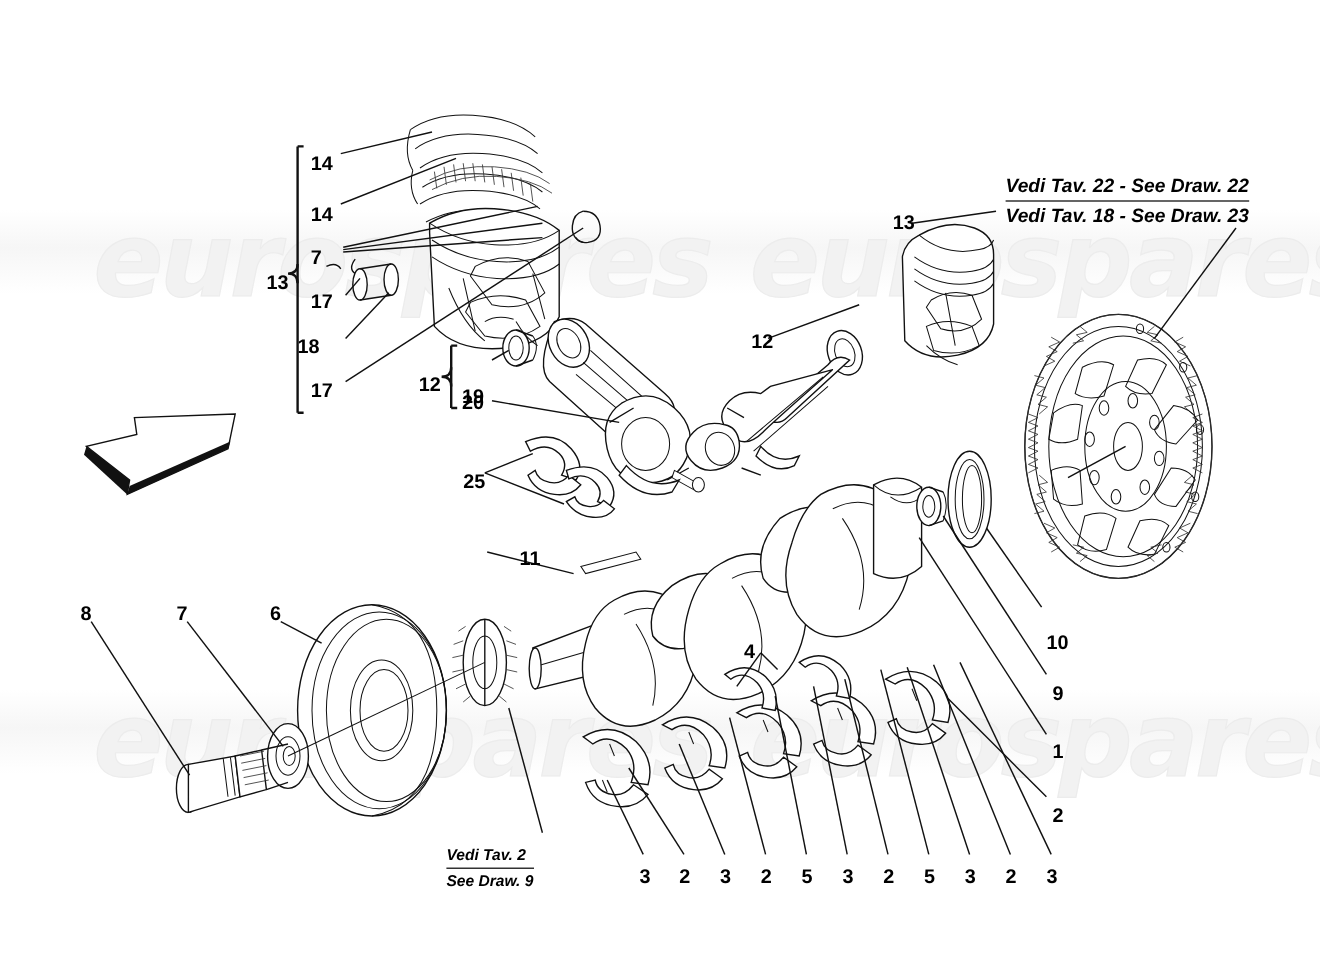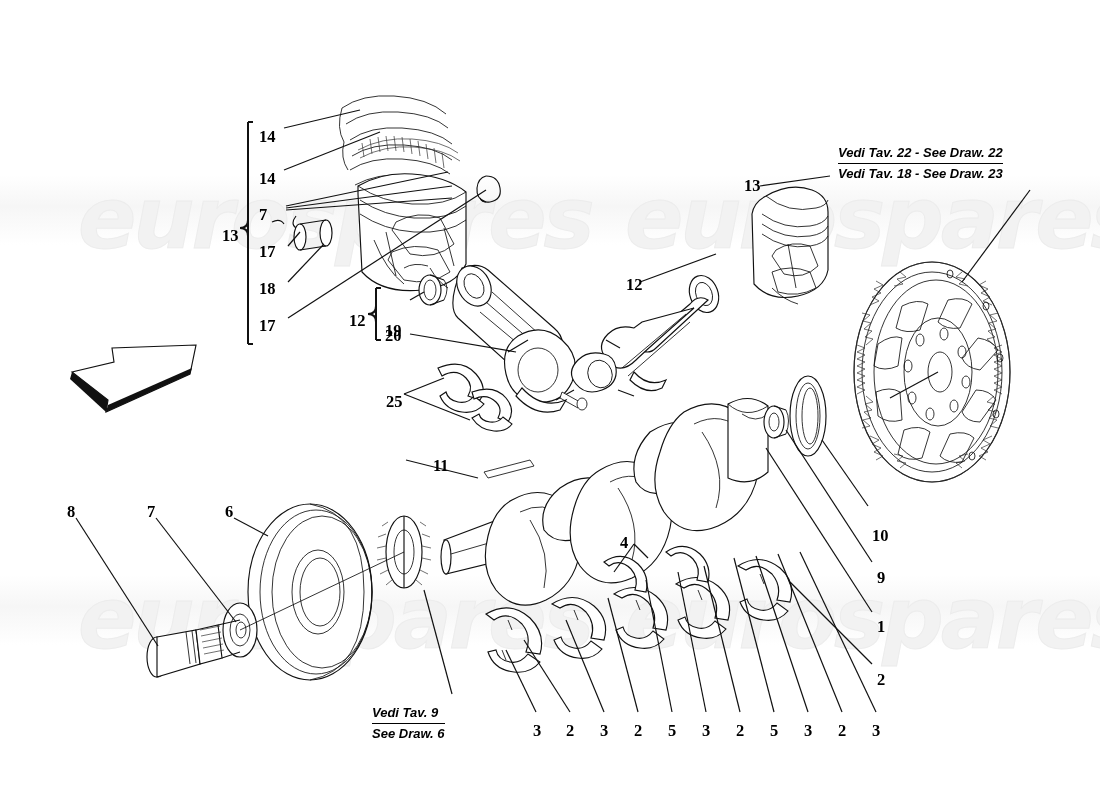--- a/index.html
+++ b/index.html
@@ -23,24 +23,24 @@
   .ln{fill:none;stroke:#111;stroke-width:1.15;}
   .ln2{fill:none;stroke:#111;stroke-width:.85;}
   .thin{fill:none;stroke:#333;stroke-width:.7;}
   .wht{fill:#fff;stroke:#111;stroke-width:1.15;}
   .wht2{fill:#fff;stroke:#111;stroke-width:.85;}
   .lead{fill:none;stroke:#111;stroke-width:1.2;}
   .brk{fill:none;stroke:#111;stroke-width:2;}
 
   
   .num{position:absolute;font-size:16.5px;font-weight:bold;color:#000;
-       font-family:Liberation Serif, serif;line-height:1;}
+       font-family:Liberation Sans, sans-serif;line-height:1;}
 
   
-  .refbox{position:absolute;font-style:italic;font-weight:bold;font-size:13px;
+  .refbox{position:absolute;font-style:italic;font-weight:bold;font-size:16px;
           color:#000;line-height:1.45;white-space:nowrap;}
   .refbox .r2{border-top:1.6px solid #000;padding-top:1px;}
   .refsm{position:absolute;font-style:italic;font-weight:bold;font-size:13px;
          color:#000;line-height:1.45;white-space:nowrap;}
   .refsm .r2{border-top:1.6px solid #000;padding-top:1px;}
 </style>
 </head>
 <body>
 
 <div id="stage">
@@ -416,31 +416,31 @@
       <path d="M452 694 L424 590"></path>
     </g>
   </svg>
 
   <div class="refbox" style="left:838px;top:144px;">
     <div class="r1">Vedi Tav. 22 - See Draw. 22</div>
     <div class="r2">Vedi Tav. 18 - See Draw. 23</div>
   </div>
 
   <div class="refsm" style="left:372px;top:704px;">
-    <div class="r1">Vedi Tav. 9</div>
-    <div class="r2">See Draw. 6</div>
+    <div class="r1">Vedi Tav. 2</div>
+    <div class="r2">See Draw. 9</div>
   </div>
 
   <div id="callout-layer">
       <div class="num" style="left: 259px; top: 129px;">14</div>
       <div class="num" style="left: 259px; top: 171px;">14</div>
       <div class="num" style="left: 259px; top: 207px;">7</div>
       <div class="num" style="left: 222px; top: 228px;">13</div>
       <div class="num" style="left: 259px; top: 244px;">17</div>
-      <div class="num" style="left: 259px; top: 281px;">18</div>
+      <div class="num" style="left: 248px; top: 281px;">18</div>
       <div class="num" style="left: 259px; top: 318px;">17</div>
       <div class="num" style="left: 349px; top: 313px;">12</div>
       <div class="num" style="left: 385px; top: 295px; margin-top: 28px;">19</div>
       <div class="num" style="left: 385px; top: 328px; text-align: right;">20</div>
       <div class="num" style="left: 386px; top: 394px;">25</div>
       <div class="num" style="left: 385px; top: 458px; margin-left: 48px;">11</div>
       <div class="num" style="left: 626px; top: 277px;">12</div>
       <div class="num" style="left: 744px; top: 178px;">13</div>
       <div class="num" style="left: 67px; top: 504px;">8</div>
       <div class="num" style="left: 147px; top: 504px;">7</div>

